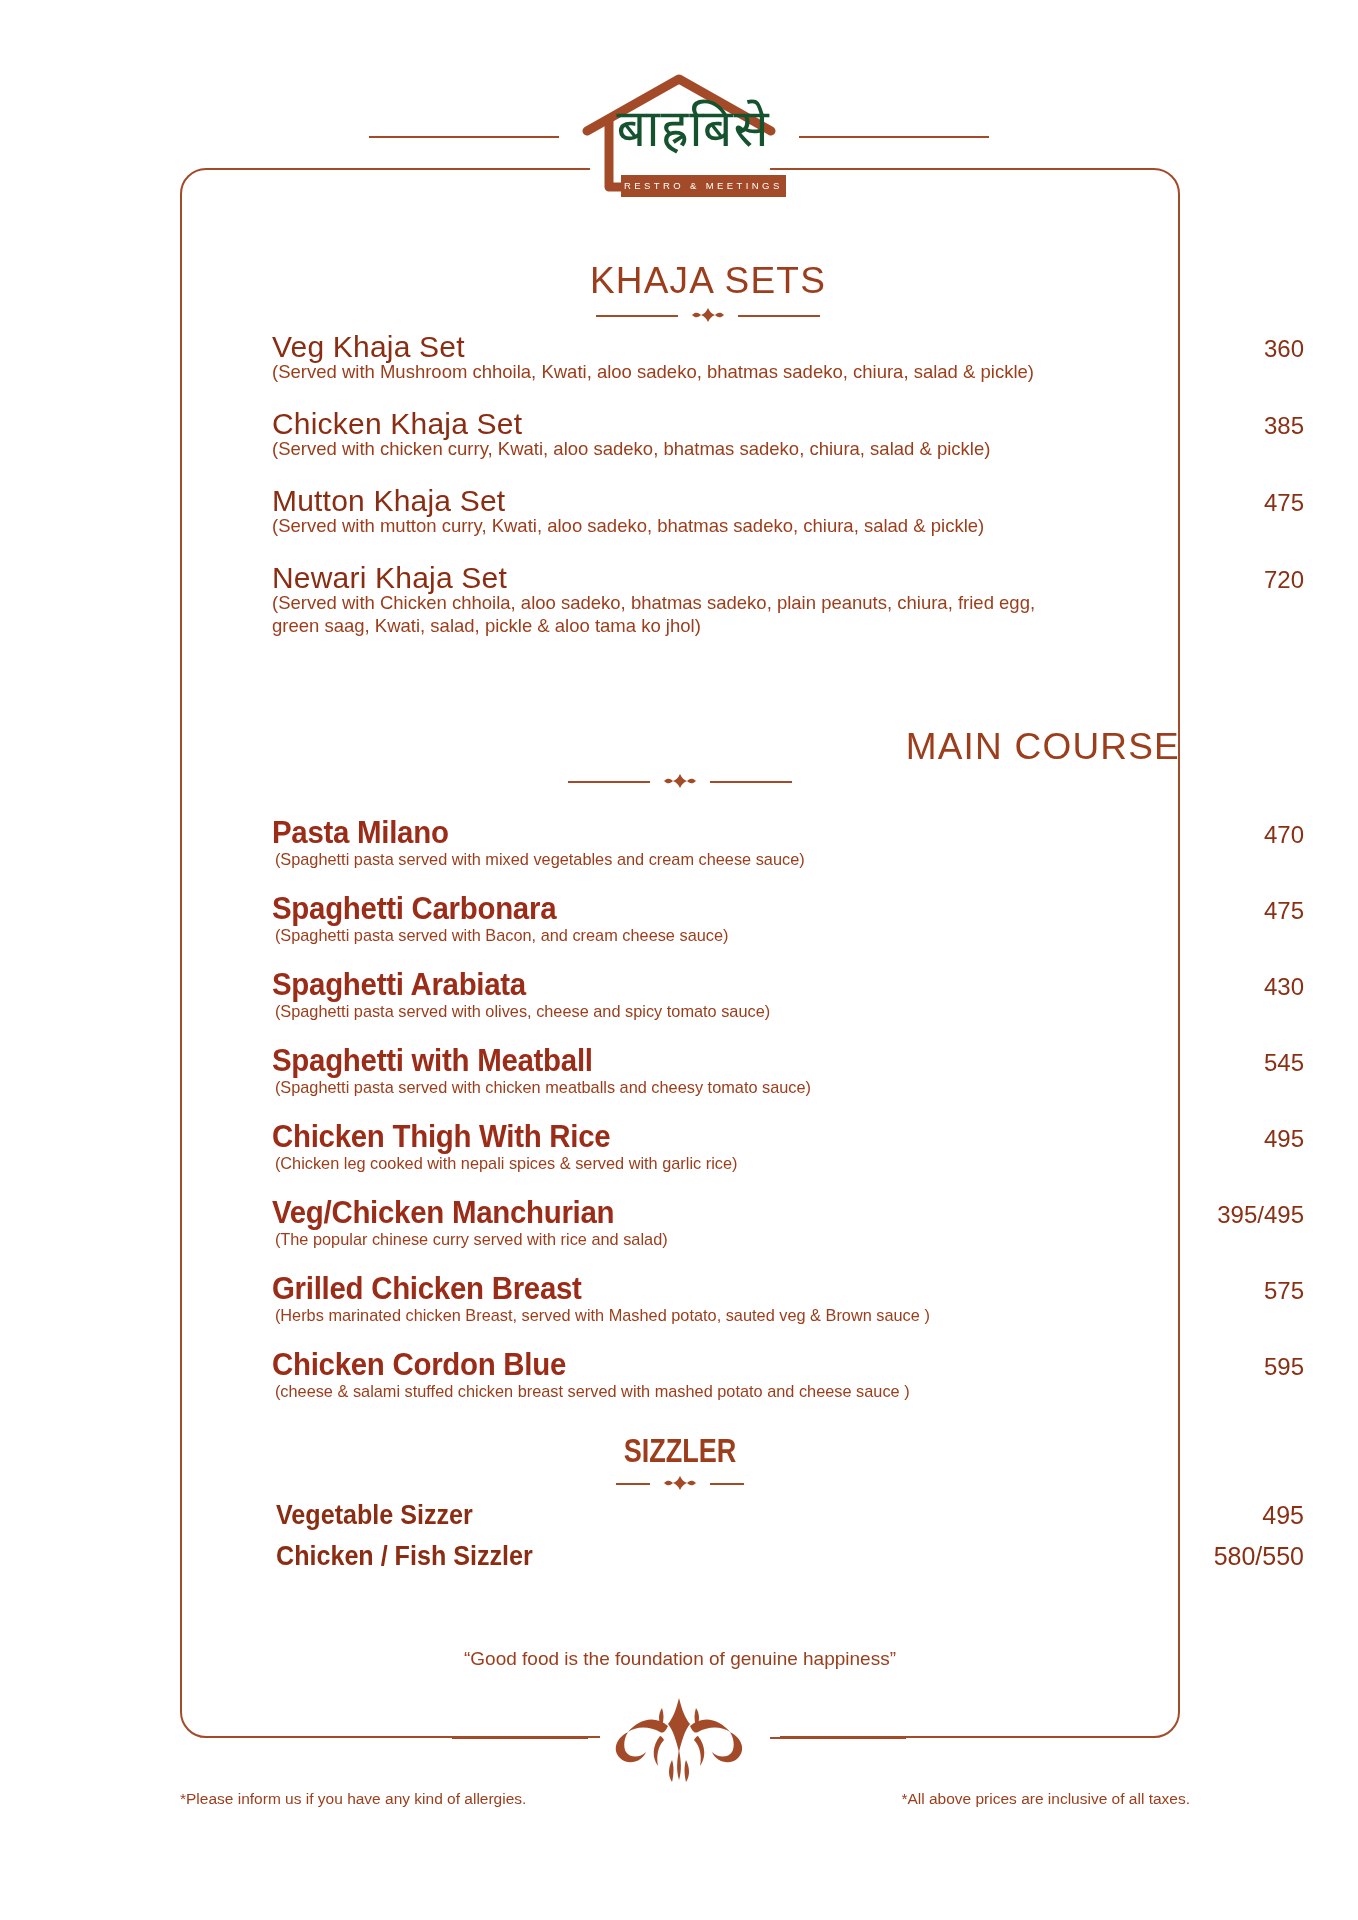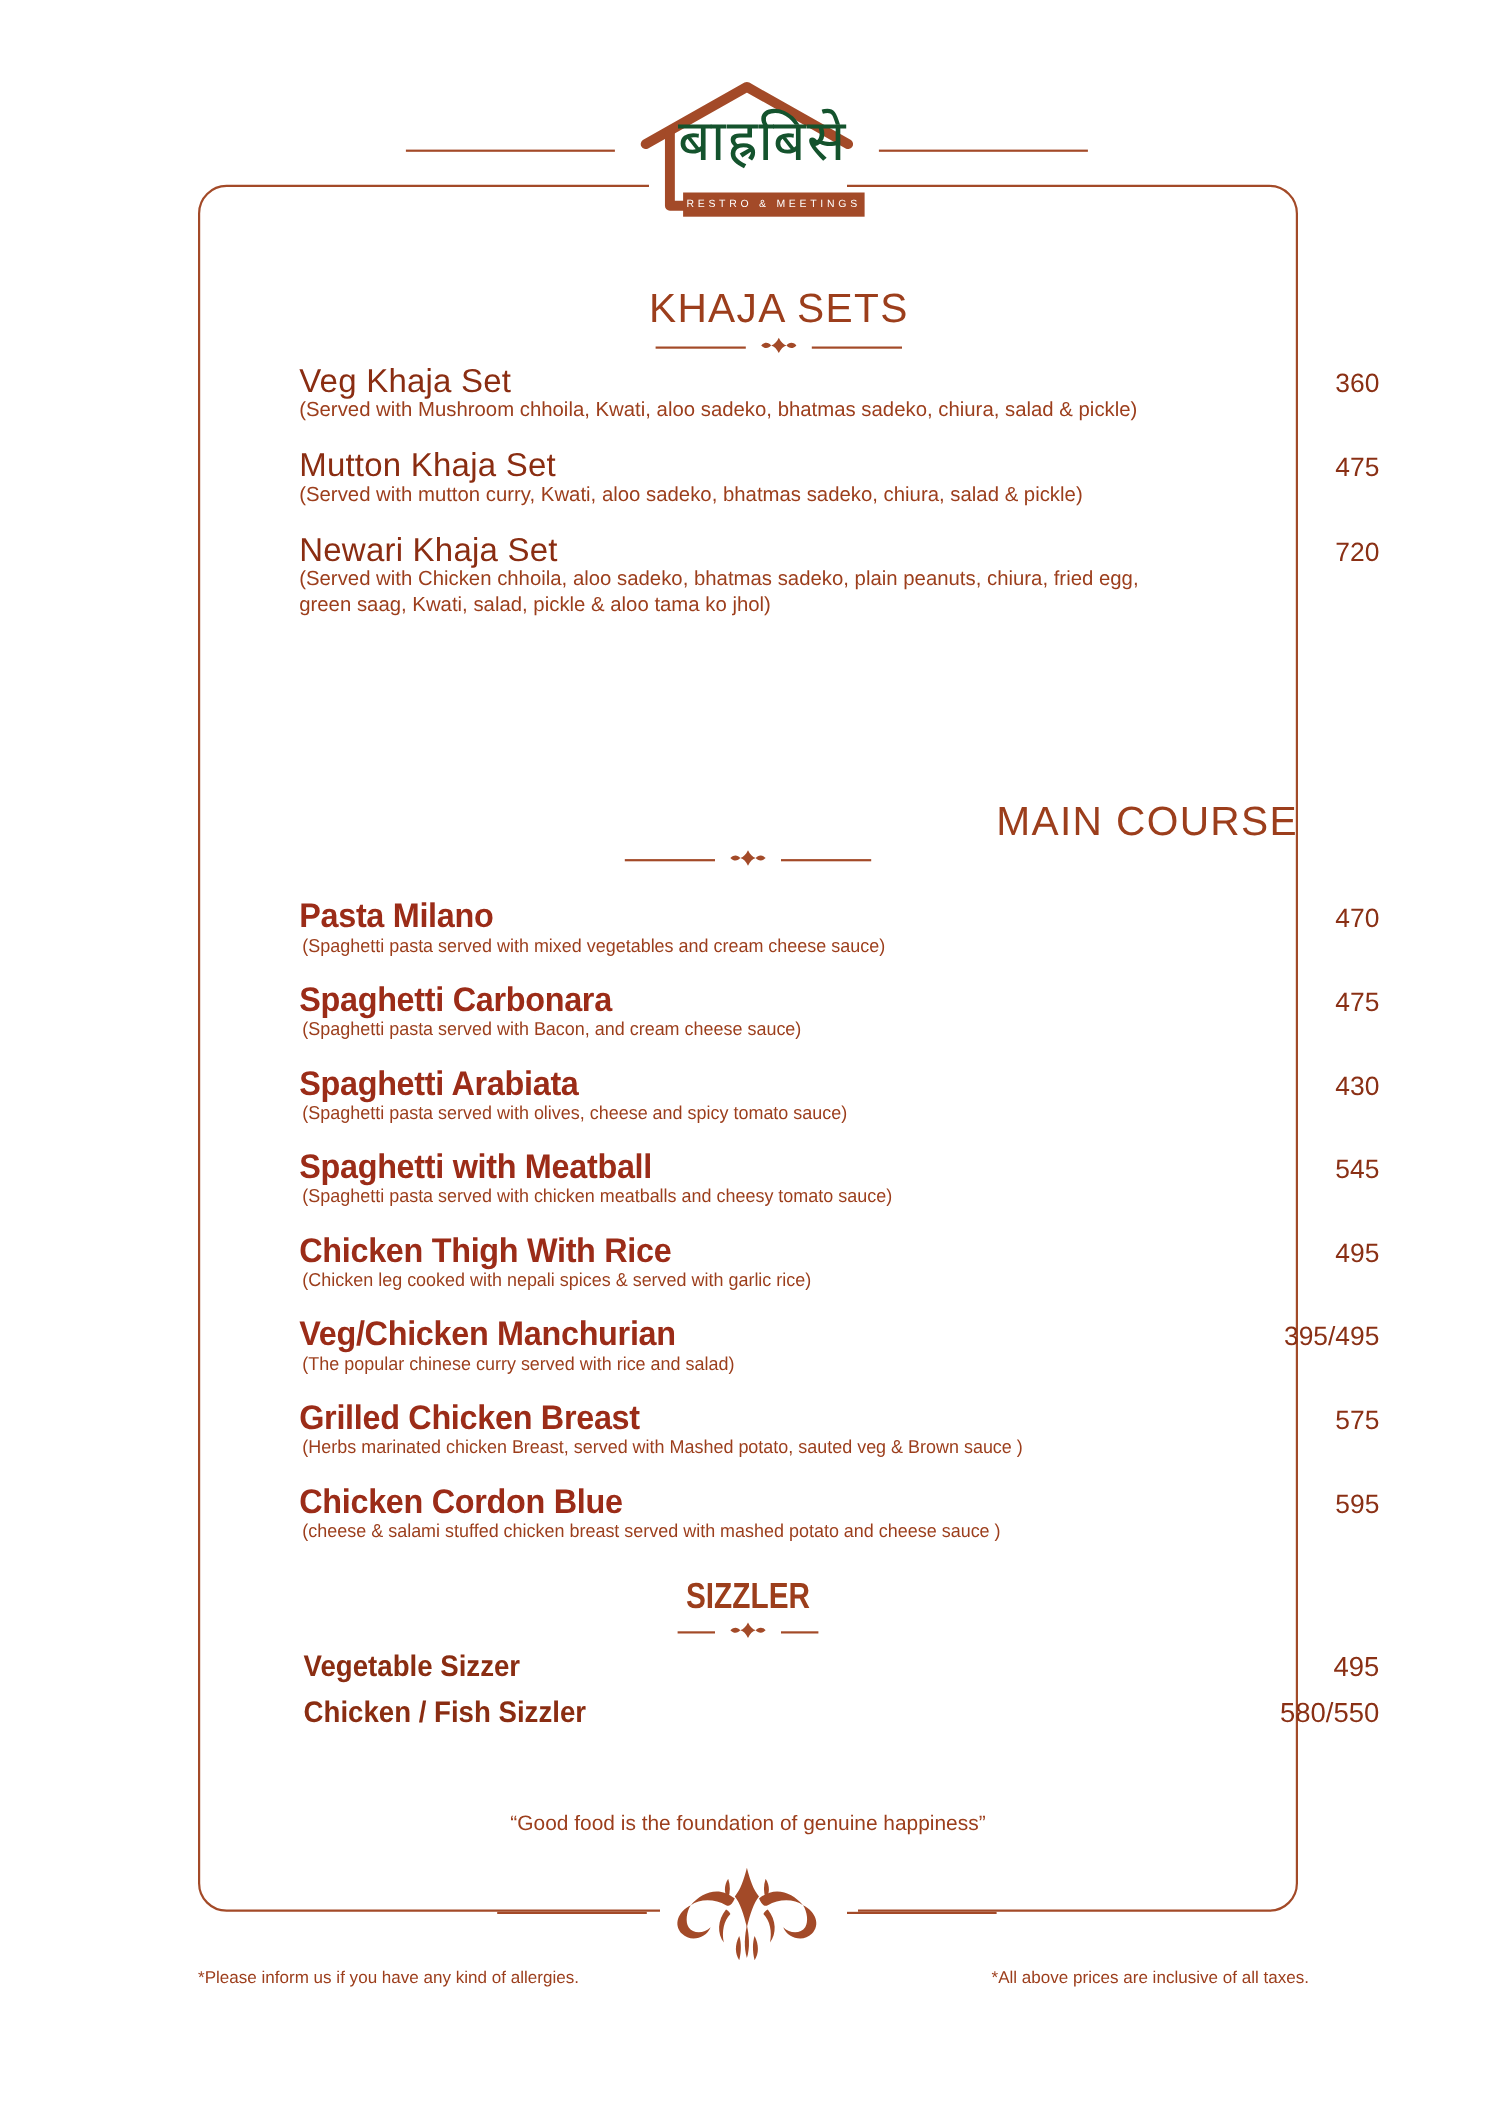--- a/index.html
+++ b/index.html
@@ -146,21 +146,21 @@
     margin: 0 9px;
     line-height: 1;
   }
 
   
   .menu-list { position: absolute; left: 0; width: 1358px; }
 
   .row {
     position: relative;
     padding-left: 272px;
-    padding-right: 104px;
+    padding-right: 54px;
     box-sizing: border-box;
   }
   .row-top {
     display: flex;
     align-items: baseline;
     justify-content: space-between;
   }
   .item-name { white-space: nowrap; }
   .item-price { white-space: nowrap; text-align: right; }
   .item-desc { color: #9c3e1c; }
@@ -315,20 +315,27 @@
   <div class="menu-list style-khaja" style="top:330px;">
 
     <div class="row">
       <div class="row-top">
         <span class="item-name">Veg Khaja Set</span>
         <span class="item-price">360</span>
       </div>
       <div class="item-desc">(Served with Mushroom chhoila, Kwati, aloo sadeko, bhatmas sadeko, chiura, salad &amp; pickle)</div>
     </div>
 
+    <div class="row">
+      <div class="row-top">
+        <span class="item-name">Chicken Khaja Set</span>
+        <span class="item-price">385</span>
+      </div>
+      <div class="item-desc">(Served with chicken curry, Kwati, aloo sadeko, bhatmas sadeko, chiura, salad &amp; pickle)</div>
+    </div>
 
     <div class="row">
       <div class="row-top">
         <span class="item-name">Mutton Khaja Set</span>
         <span class="item-price">475</span>
       </div>
       <div class="item-desc">(Served with mutton curry, Kwati, aloo sadeko, bhatmas sadeko, chiura, salad &amp; pickle)</div>
     </div>
 
     <div class="row">

